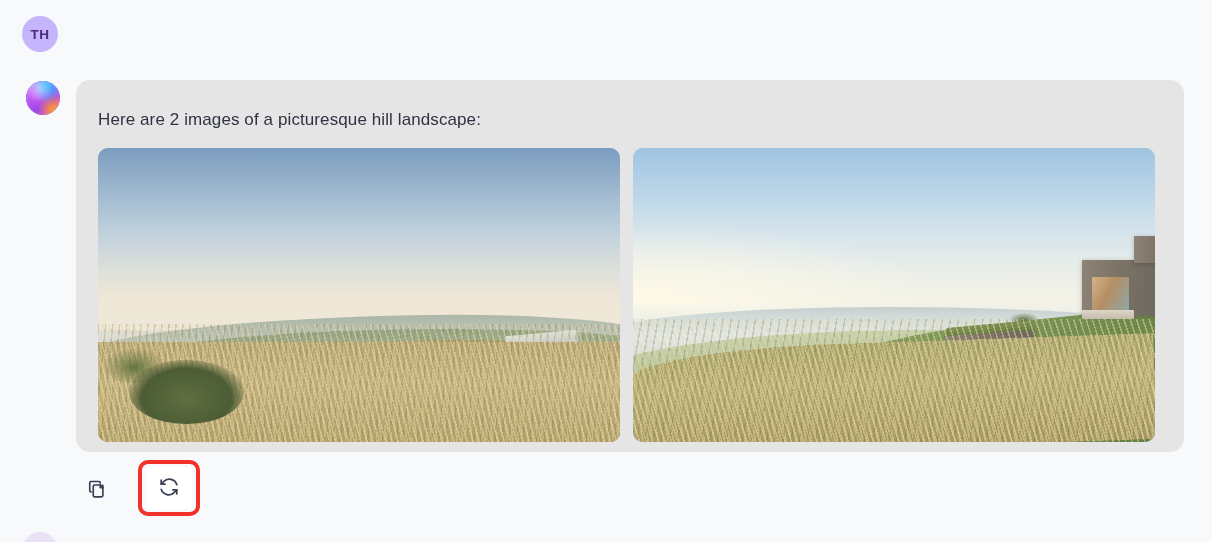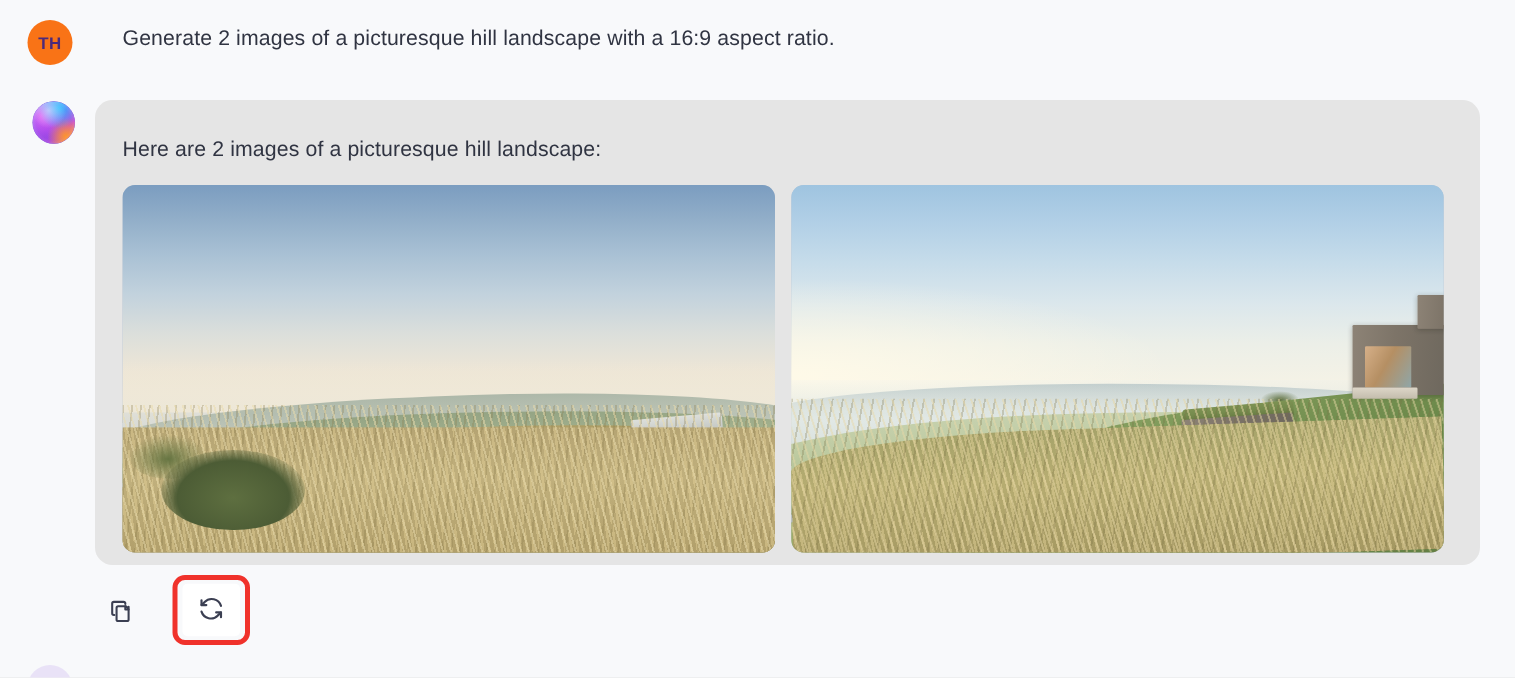--- a/index.html
+++ b/index.html
@@ -34,21 +34,21 @@
     align-items: flex-start;
   }
 
   .avatar-user {
     position: absolute;
     left: 22px;
     top: 16px;
     width: 36px;
     height: 36px;
     border-radius: 50%;
-    background: #f97316;
+    background: #c4b5fd;
     display: flex;
     align-items: center;
     justify-content: center;
     font-size: 13.5px;
     font-weight: 600;
     letter-spacing: 0.4px;
     color: #4b2a7b;
     user-select: none;
   }
 
@@ -398,21 +398,20 @@
     background: #e9e2f7;
   }
 </style>
 </head>
 <body>
 
 <div class="conversation">
 
   <div class="user-message">
     <div class="avatar-user">TH</div>
-    <div class="user-text">Generate 2 images of a picturesque hill landscape with a 16:9 aspect ratio.</div>
   </div>
 
   <div class="assistant-row">
 
     <div class="avatar-assistant">
       <div class="orb"></div>
       <div class="orb-gloss"></div>
     </div>
 
     <div class="assistant-bubble">

